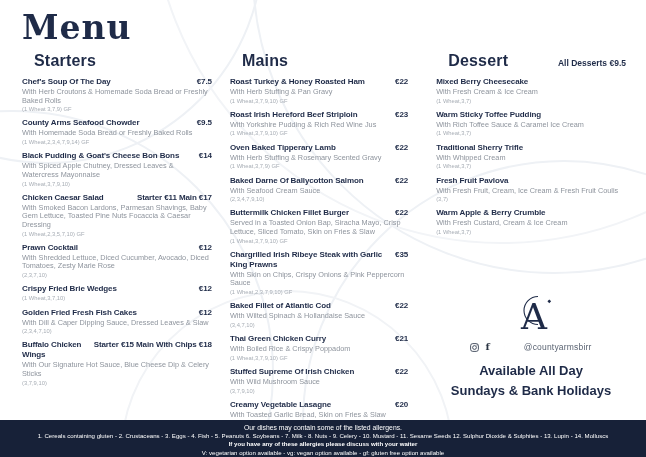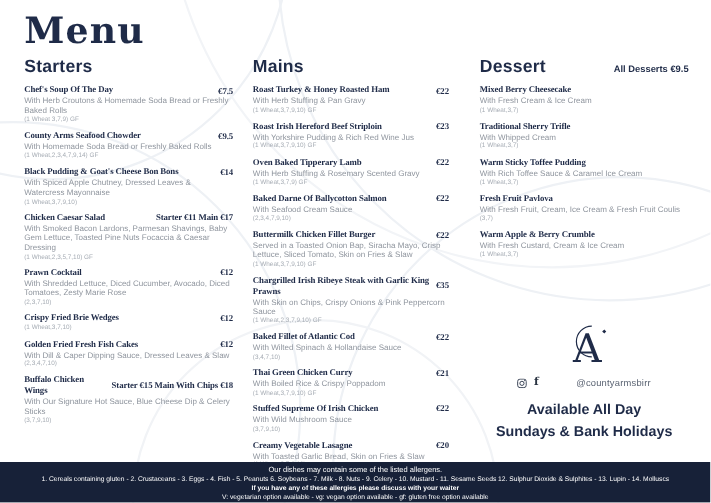--- a/index.html
+++ b/index.html
@@ -23,27 +23,27 @@
   .col-mains    { width:184px; margin-right:28px; }
   .col-dessert  { width:196px; }
 
   .menu-script {
     font-family:"DejaVu Serif", serif; font-weight:bold;
     font-size:33px; height:44px; line-height:40px; letter-spacing:1px; color:#1f2b48;
   }
   .head-spacer { height:44px; }
 
   h2.section-heading {
-    margin:0 0 7px 0; font-size:16px; font-weight:bold; letter-spacing:.2px; color:#1f2b48;
+    margin:0 0 7px 12px; font-size:16px; font-weight:bold; letter-spacing:.2px; color:#1f2b48;
   }
   .dessert-head-row { display:flex; justify-content:space-between; align-items:baseline; }
   .dessert-note { font-size:8.5px; font-weight:bold; white-space:nowrap; color:#1f2b48; }
 
   .item { margin-bottom:5px; position:relative; z-index:2; }
-  .item-head { display:flex; justify-content:space-between; align-items:center;font-family:Liberation Serif, serif; }
+  .item-head { display:flex; justify-content:space-between; align-items:flex-start; }
   .item-name  { font-size:8px; font-weight:bold; letter-spacing:-.1px; line-height:1.25; color:#1f2b48; }
   .item-price { font-size:8px; font-weight:bold; letter-spacing:-.1px; white-space:nowrap; margin-left:5px; color:#1f2b48; }
   .item-desc  { font-size:7.3px; line-height:1.18; color:#8e949d; margin-top:1px; }
   .item-all   { font-size:5.8px; line-height:1.25; color:#a7adb5; margin-top:1px; }
 
   .brand-block { margin-top:52px; text-align:center; position:relative; z-index:2; }
   .monogram { display:inline-block; }
   .social-row { margin-top:4px; display:flex; justify-content:center; align-items:center; gap:6px; }
   .social-handle { font-size:8.5px; color:#5a6372; letter-spacing:.2px;padding-left:28px; }
   .fb-glyph { font-family:"DejaVu Serif", serif; font-size:10px; font-weight:bold; color:#2a3442; line-height:1; }
@@ -263,33 +263,33 @@
             <div class="item-head">
               <span class="item-name">Mixed Berry Cheesecake</span>
               <span class="item-price"></span>
             </div>
             <div class="item-desc">With Fresh Cream &amp; Ice Cream</div>
             <div class="item-all">(1 Wheat,3,7)</div>
           </div>
 
           <div class="item">
             <div class="item-head">
+              <span class="item-name">Warm Sticky Toffee Pudding</span>
+              <span class="item-price"></span>
+            </div>
+            <div class="item-desc">With Rich Toffee Sauce &amp; Caramel Ice Cream</div>
+            <div class="item-all">(1 Wheat,3,7)</div>
+          </div>
+
+          <div class="item">
+            <div class="item-head">
               <span class="item-name">Traditional Sherry Trifle</span>
               <span class="item-price"></span>
             </div>
             <div class="item-desc">With Whipped Cream</div>
-            <div class="item-all">(1 Wheat,3,7)</div>
-          </div>
-
-          <div class="item">
-            <div class="item-head">
-              <span class="item-name">Warm Sticky Toffee Pudding</span>
-              <span class="item-price"></span>
-            </div>
-            <div class="item-desc">With Rich Toffee Sauce &amp; Caramel Ice Cream</div>
             <div class="item-all">(1 Wheat,3,7)</div>
           </div>
 
           <div class="item">
             <div class="item-head">
               <span class="item-name">Fresh Fruit Pavlova</span>
               <span class="item-price"></span>
             </div>
             <div class="item-desc">With Fresh Fruit, Cream, Ice Cream &amp; Fresh Fruit Coulis</div>
             <div class="item-all">(3,7)</div>

